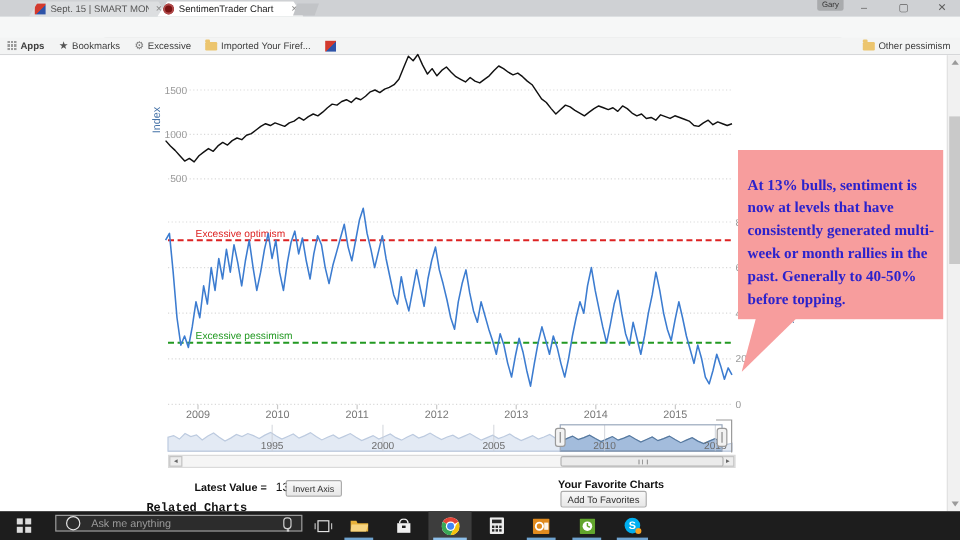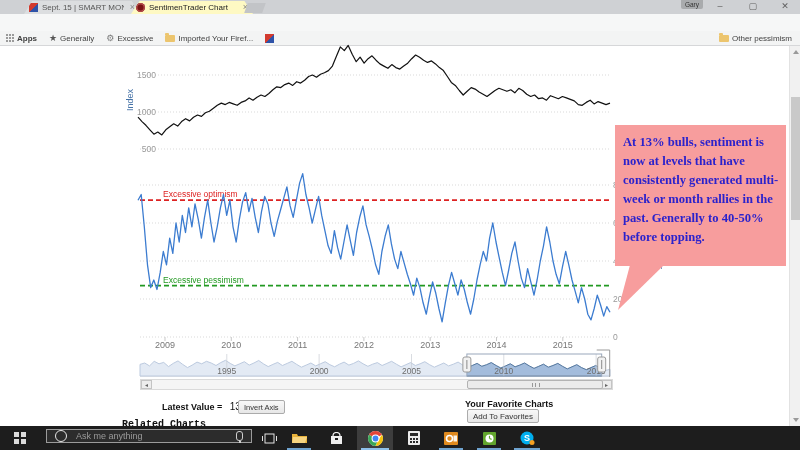--- a/index.html
+++ b/index.html
@@ -3,21 +3,21 @@
 <meta charset="utf-8">
 <style>
   html,body{margin:0;padding:0;width:800px;height:450px;overflow:hidden;
     font-family:"Liberation Sans",sans-serif;background:#fff;position:relative;}
   .abs{position:absolute;}
   
   #tabstrip{left:0;top:0;width:800px;height:14px;background:#cfd1d4;}
   .tab{top:1px;height:13px;display:flex;align-items:center;font-size:8px;color:#555;
        padding:0 5px;clip-path:polygon(0 100%,7% 0,93% 0,100% 100%);}
   .tab.inactive{background:#dcdee0;}
-  .tab.active{background:#fef9c3;color:#222;}
+  .tab.active{background:#ffffff;color:#222;}
   .tab .close{margin-left:auto;color:#888;font-size:9px;line-height:9px;}
   .favicon{width:9px;height:9px;margin-right:4px;flex:0 0 auto;}
   #newtab{left:246px;top:3px;width:18px;height:10px;background:#c2c4c7;transform:skewX(-20deg);}
   #profile-chip{left:681px;top:0;width:22px;height:9px;background:#a9abad;border-radius:0 0 2px 2px;
        font-size:6.5px;color:#333;text-align:center;line-height:9px;}
   .winbtn{top:0;height:12px;width:26px;text-align:center;font-size:9px;color:#5f5f5f;line-height:12px;}
   #toolbar{left:0;top:14px;width:800px;height:17px;background:#f6f7f7;}
   .navic{font-size:12px;color:#666;top:15px;}
   .navic.disabled{color:#b9b9b9;}
   #omnibox{left:86px;top:16.5px;width:614px;height:13px;background:#fff;border:1px solid #cfcfcf;
@@ -36,21 +36,21 @@
      background:conic-gradient(#9a9a9a 0 100%);
      -webkit-mask:repeating-linear-gradient(0deg,#000 0 2px,transparent 2px 3px),
                   repeating-linear-gradient(90deg,#000 0 2px,transparent 2px 3px);
      mask-composite:intersect;}
   .folder{width:10px;height:7px;background:#ecc56e;border-radius:1px;position:relative;margin-right:3px;}
   .folder::before{content:"";position:absolute;top:-2px;left:0;width:4px;height:2px;background:#ecc56e;border-radius:1px 1px 0 0;}
   
   #page{left:0;top:46px;width:800px;height:380px;background:#fff;}
   #annotation{left:615px;top:125px;width:171px;height:141px;z-index:5;
      font-family:"Liberation Serif",serif;font-weight:bold;font-size:12.6px;line-height:19px;
-     padding:8px 4px 0 8px;box-sizing:border-box;}
+     padding:20px 4px 0 8px;box-sizing:border-box;}
   #annotation-tail{left:616px;top:265px;width:50px;height:45px;z-index:5;
      clip-path:polygon(28% 0,96% 0,4% 100%);}
   
   #hscroll{left:140px;top:379px;width:473px;height:11px;background:#f5f5f5;border:1px solid #dadada;box-sizing:border-box;z-index:2;}
   #hscroll .btn{position:absolute;top:0;width:11px;height:9px;background:#ededed;border:1px solid #c4c4c4;
       font-size:6px;color:#666;text-align:center;line-height:9px;box-sizing:border-box;}
   #hthumb{position:absolute;left:326px;top:0;width:136px;height:9px;background:#ebebeb;border:1px solid #b3b3b3;
       border-radius:2px;box-sizing:border-box;}
   #hthumb::before{content:"";position:absolute;left:50%;top:2px;width:6px;height:4px;margin-left:-3px;
       border-left:1px solid #999;border-right:1px solid #999;background:linear-gradient(90deg,transparent 2px,#999 2px,#999 3px,transparent 3px);}
@@ -115,21 +115,21 @@
   <span class="abs" style="left:787px;top:15px;font-size:13px;color:#666;">≡</span>
 </div>
 
 <div class="abs" id="bookmarksbar">
   <span class="bm" style="margin-left:6px;font-weight:bold;">
     <span class="grid9"></span>
     <span>Apps</span>
   </span>
   <span class="bm">
     <span class="star">★</span>
-    <span>Generally</span>
+    <span>Bookmarks</span>
   </span>
   <span class="bm">
     <span class="gear">⚙</span>
     <span>Excessive</span>
   </span>
   <span class="bm">
     <span class="folder"></span>
     <span>Imported Your Firef...</span>
   </span>
   <span class="bm">

